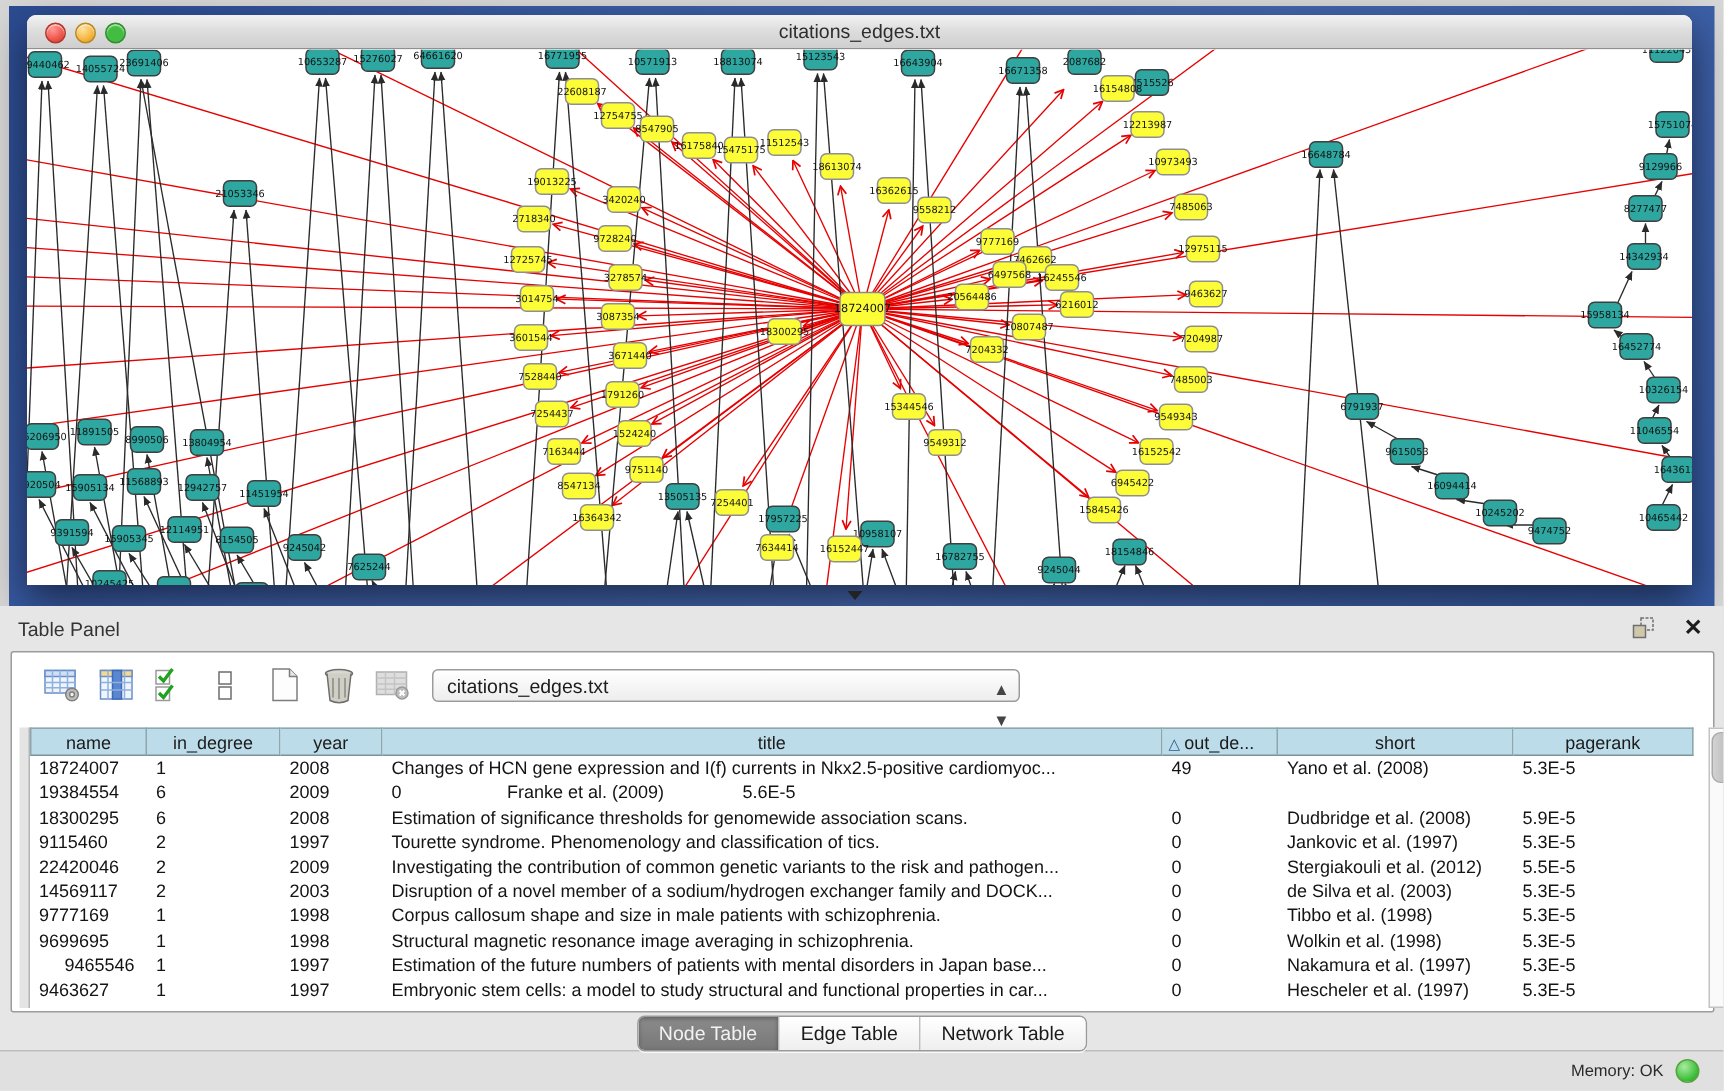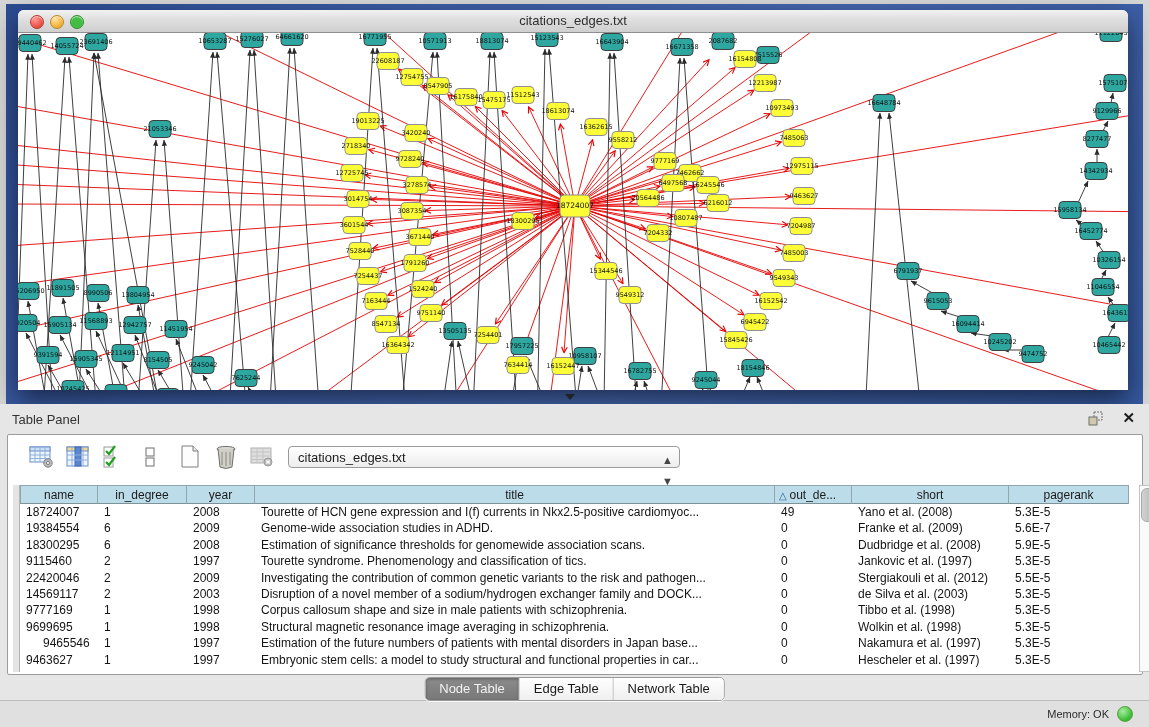--- a/index.html
+++ b/index.html
@@ -562,33 +562,32 @@
             <div class="th" style="width: 520px;">title</div>
             <div class="th sorted" style="width: 77px;"><span class="sort">△ </span>out_de...</div>
             <div class="th" style="width: 157px;">short</div>
             <div class="th" style="width: 120px;">pagerank</div>
           </div>
         <div id="tbody">
             <div class="tr">
               <div class="td" style="width: 78px;">18724007</div>
               <div class="td" style="width: 89px;">1</div>
               <div class="td" style="width: 68px;">2008</div>
-              <div class="td" style="width: 520px;">Tourette of HCN gene expression and I(f) currents in Nkx2.5-positive cardiomyoc...</div>
+              <div class="td" style="width: 520px;">Changes of HCN gene expression and I(f) currents in Nkx2.5-positive cardiomyoc...</div>
               <div class="td" style="width: 77px;">49</div>
               <div class="td" style="width: 157px;">Yano et al. (2008)</div>
               <div class="td" style="width: 120px;">5.3E-5</div>
             </div>
             <div class="tr">
               <div class="td" style="width: 78px;">19384554</div>
               <div class="td" style="width: 89px;">6</div>
               <div class="td" style="width: 68px;">2009</div>
-              <div class="td" style="width: 520px;">Genome-wide association studies in ADHD.</div>
               <div class="td" style="width: 77px;">0</div>
               <div class="td" style="width: 157px;">Franke et al. (2009)</div>
-              <div class="td" style="width: 120px;">5.6E-7</div>
+              <div class="td" style="width: 120px;">5.6E-5</div>
             </div>
             <div class="tr">
               <div class="td" style="width: 78px;">18300295</div>
               <div class="td" style="width: 89px;">6</div>
               <div class="td" style="width: 68px;">2008</div>
               <div class="td" style="width: 520px;">Estimation of significance thresholds for genomewide association scans.</div>
               <div class="td" style="width: 77px;">0</div>
               <div class="td" style="width: 157px;">Dudbridge et al. (2008)</div>
               <div class="td" style="width: 120px;">5.9E-5</div>
             </div>

